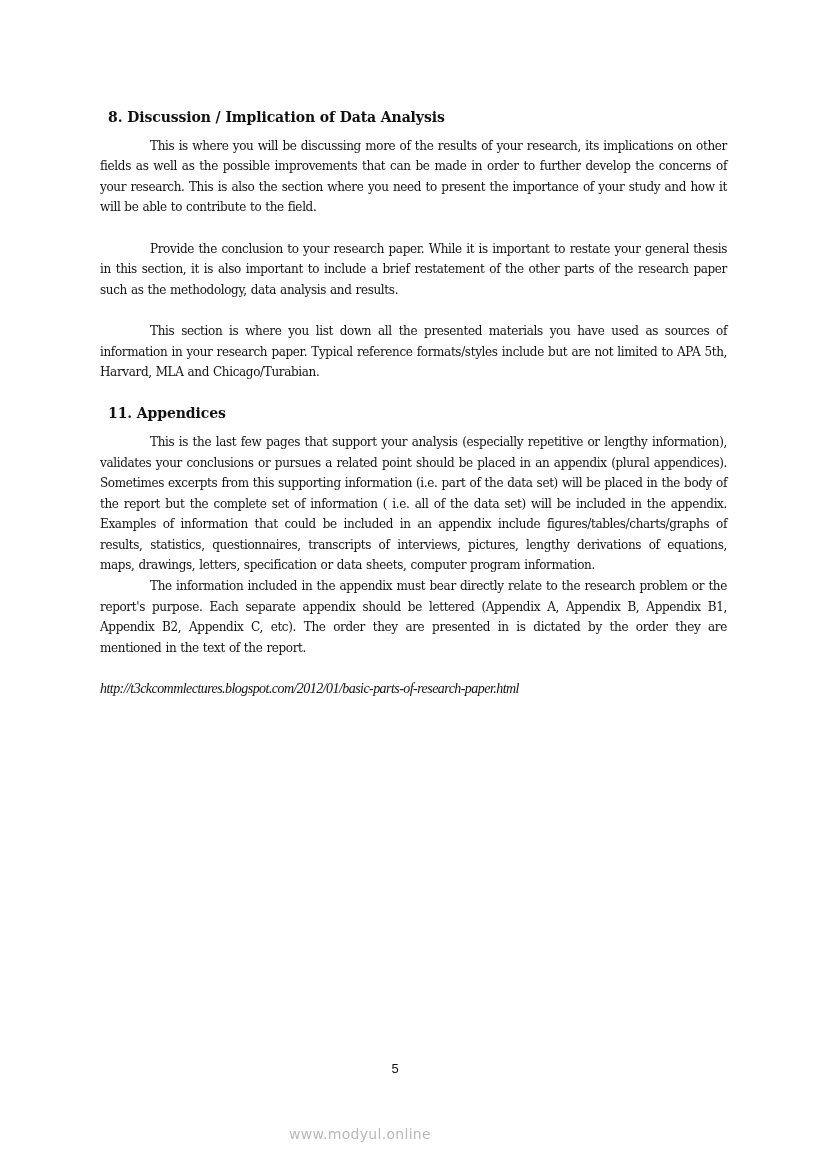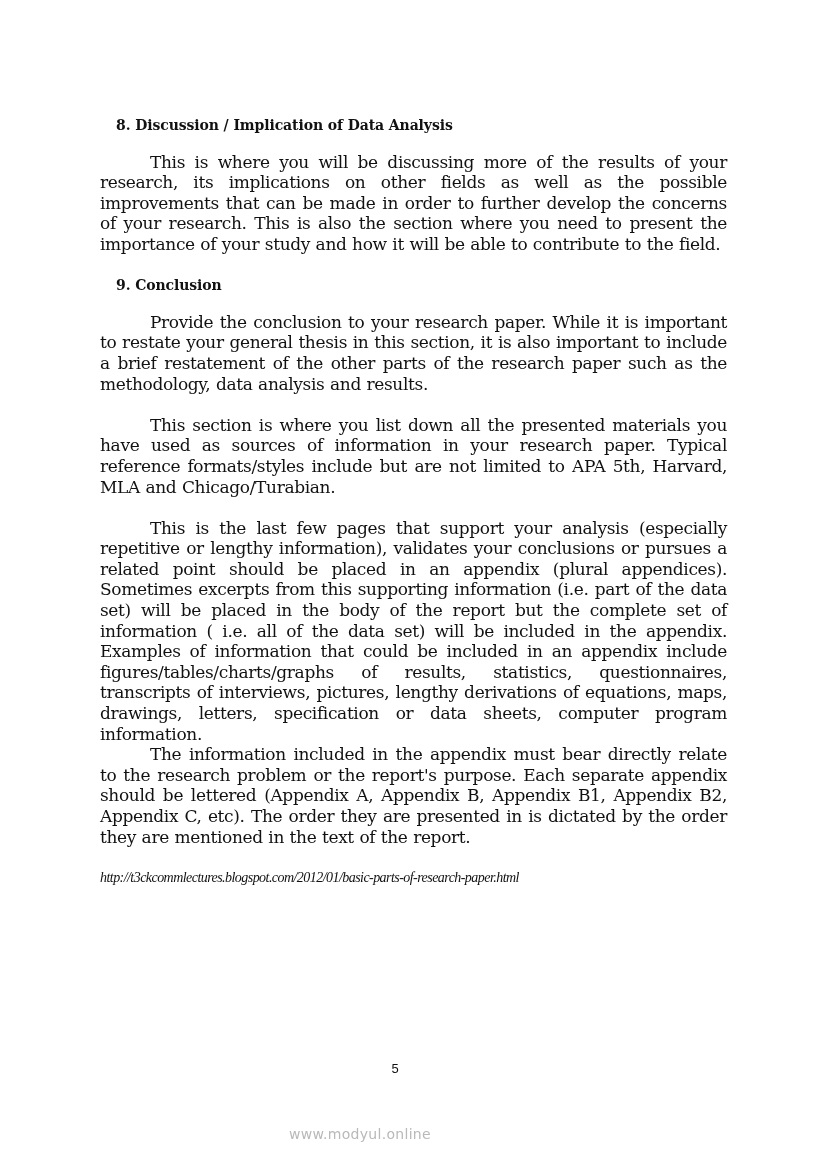--- a/index.html
+++ b/index.html
@@ -22,25 +22,25 @@
       width: 627px;
     }
     .section {
       margin-bottom: 20.6px;
     }
     .section-heading {
       font-family: "DejaVu Serif", serif;
       font-weight: bold;
       font-size: 14px;
       line-height: 20.6px;
-      margin: 16px;
+      margin: 8px;
       letter-spacing: -0.1px;
     }
     .para {
-      font-size: 17px;
+      font-size: 12px;
       line-height: 20.6px;
       text-align: justify;
       text-indent: 50px;
       margin: 0;
       letter-spacing: -0.35px;
       word-spacing: 0.5px;
     }
     .source-link {
       font-family: Liberation Serif, serif;
       font-style: italic;
@@ -79,29 +79,29 @@
 <body>
 
 <div class="page-content">
 
   <div class="section">
     <h2 class="section-heading">8. Discussion / Implication of Data Analysis</h2>
     <p class="para">This is where you will be discussing more of the results of your research, its implications on other fields as well as the possible improvements that can be made in order to further develop the concerns of your research. This is also the section where you need to present the importance of your study and how it will be able to contribute to the field.</p>
   </div>
 
   <div class="section">
-    <h2 class="section-heading">9. Conclusion</h2>
     <p class="para">Provide the conclusion to your research paper. While it is important to restate your general thesis in this section, it is also important to include a brief restatement of the other parts of the research paper such as the methodology, data analysis and results.</p>
   </div>
 
   <div class="section">
     <p class="para">This section is where you list down all the presented materials you have used as sources of information in your research paper. Typical reference formats/styles include but are not limited to APA 5th, Harvard, MLA and Chicago/Turabian.</p>
   </div>
 
   <div class="section">
+    <h2 class="section-heading">11. Appendices</h2>
     <p class="para">This is the last few pages that support your analysis (especially repetitive or lengthy information), validates your conclusions or pursues a related point should be placed in an appendix (plural appendices). Sometimes excerpts from this supporting information (i.e. part of the data set) will be placed in the body of the report but the complete set of information ( i.e. all of the data set) will be included in the appendix. Examples of information that could be included in an appendix include figures/tables/charts/graphs of results, statistics, questionnaires, transcripts of interviews, pictures, lengthy derivations of equations, maps, drawings, letters, specification or data sheets, computer program information.</p>
     <p class="para">The information included in the appendix must bear directly relate to the research problem or the report's purpose. Each separate appendix should be lettered (Appendix A, Appendix B, Appendix B1, Appendix B2, Appendix C, etc). The order they are presented in is dictated by the order they are mentioned in the text of the report.</p>
   </div>
 
   <a class="source-link">http://t3ckcommlectures.blogspot.com/2012/01/basic-parts-of-research-paper.html</a>
 
 </div>
 
 <div class="page-number">5</div>
 

